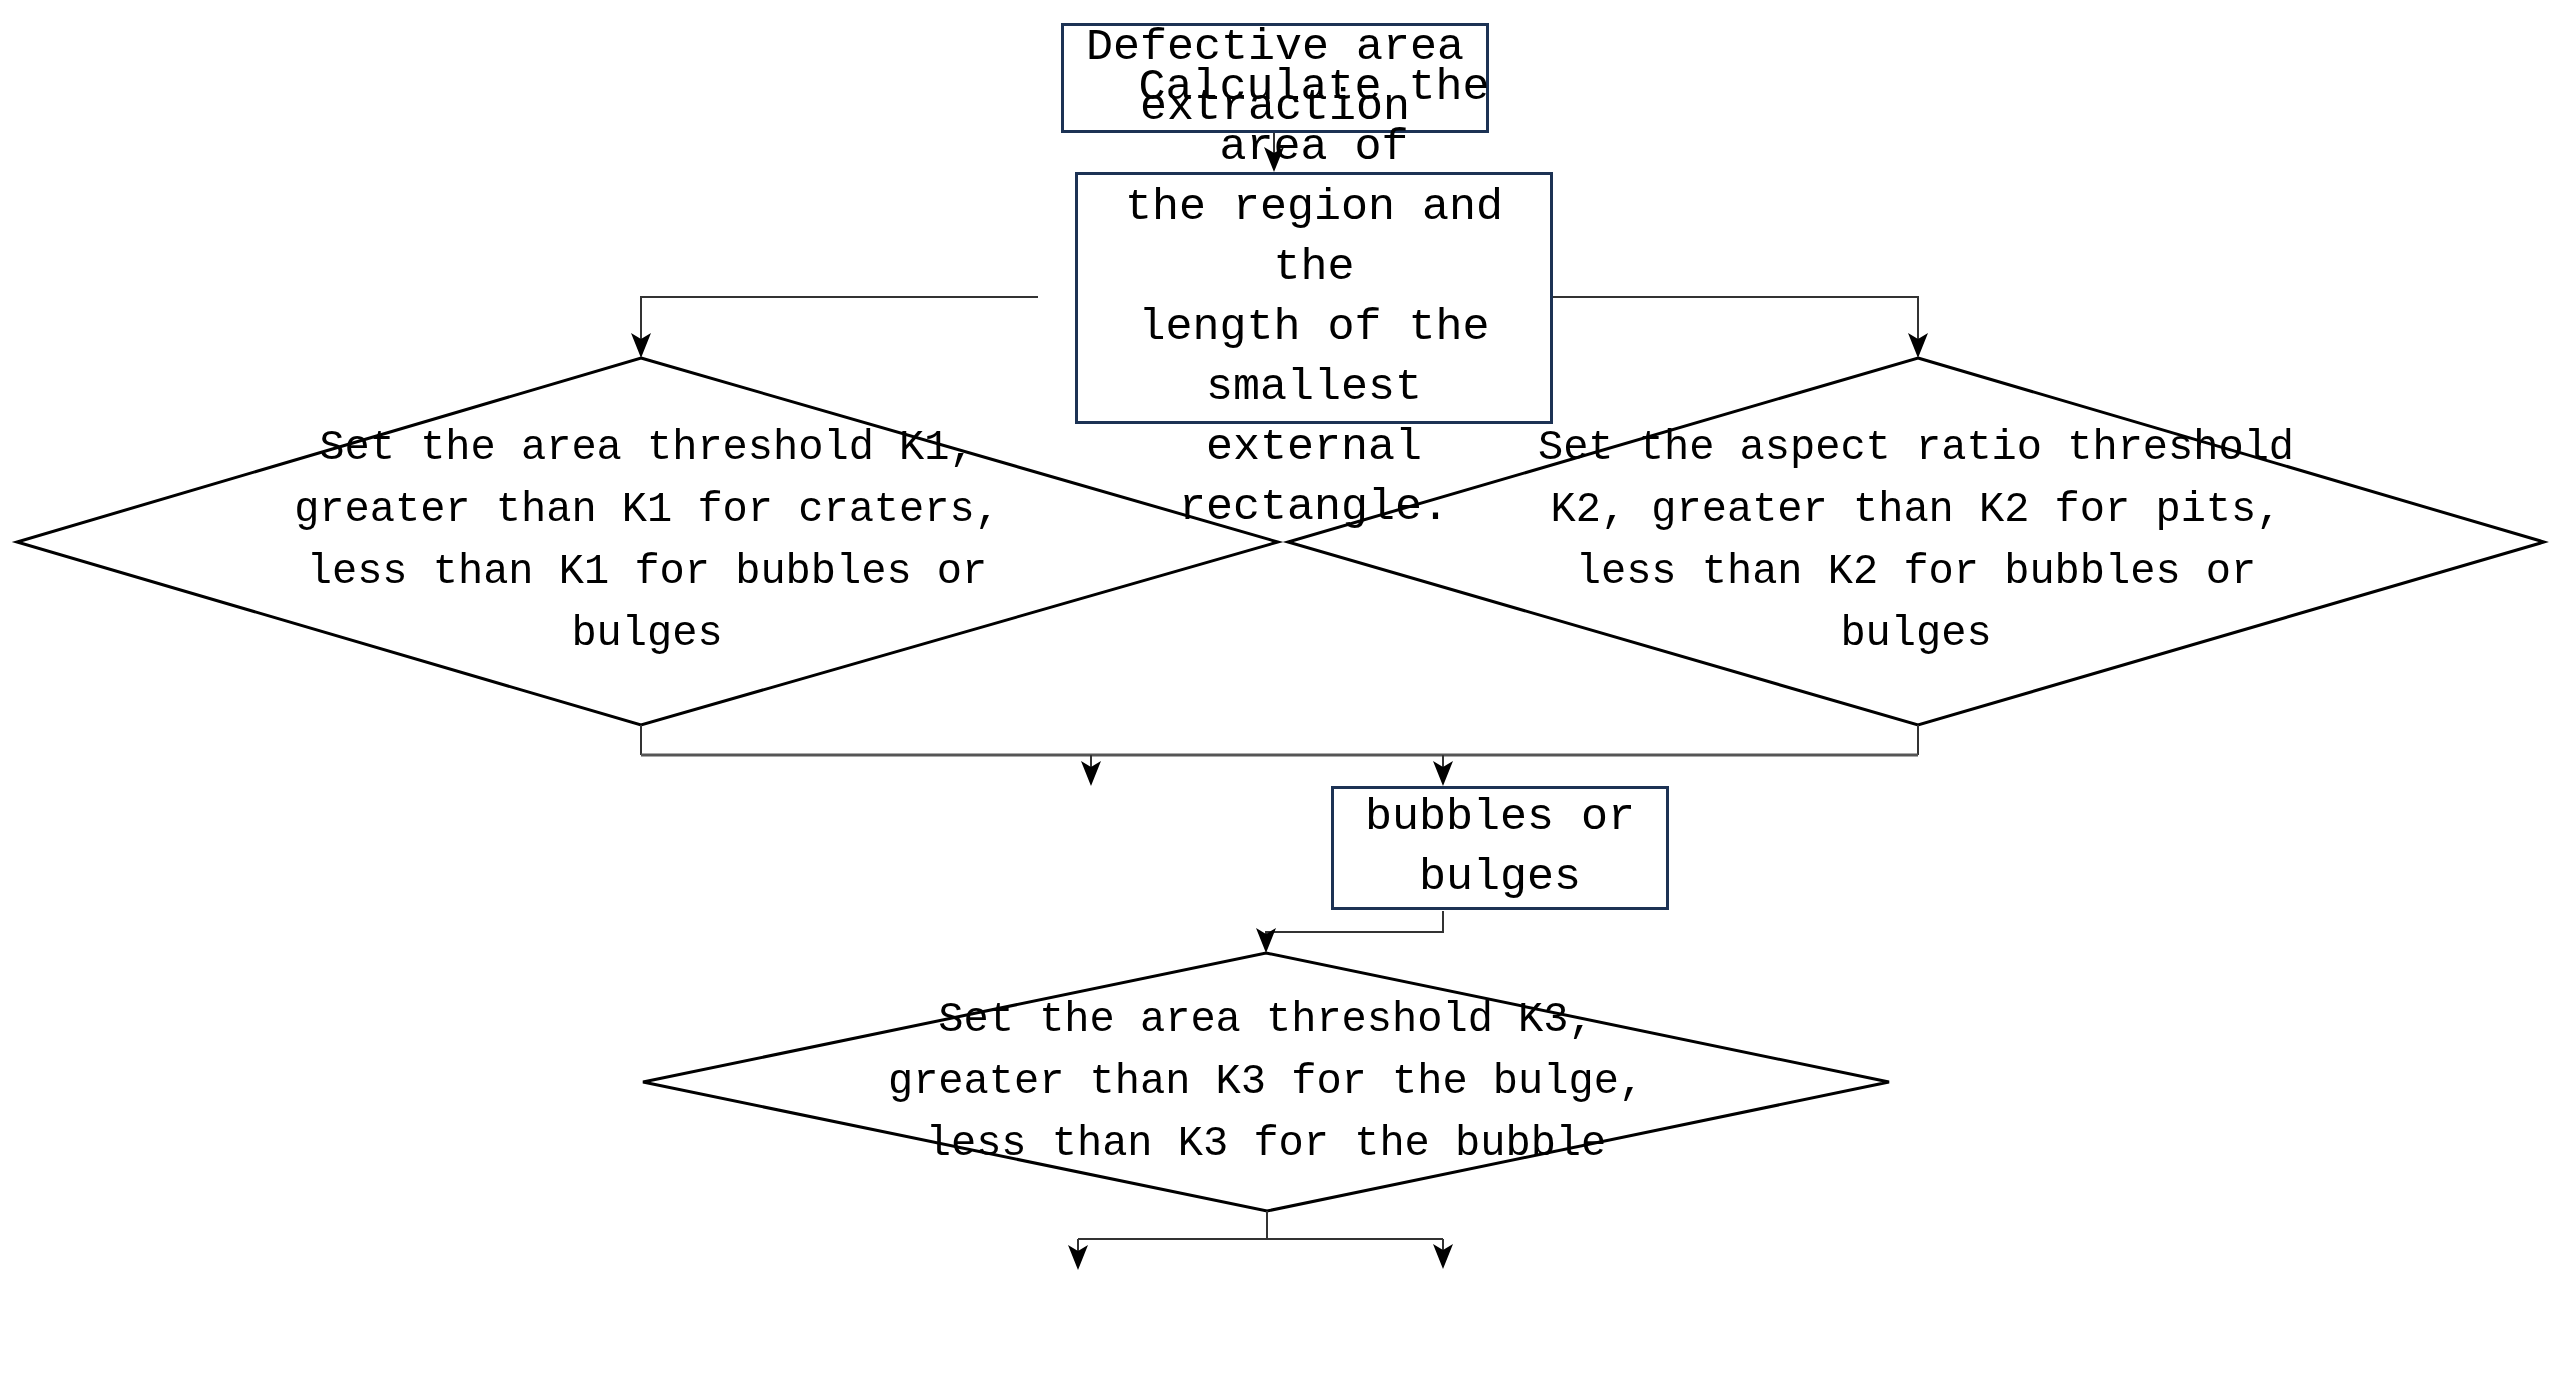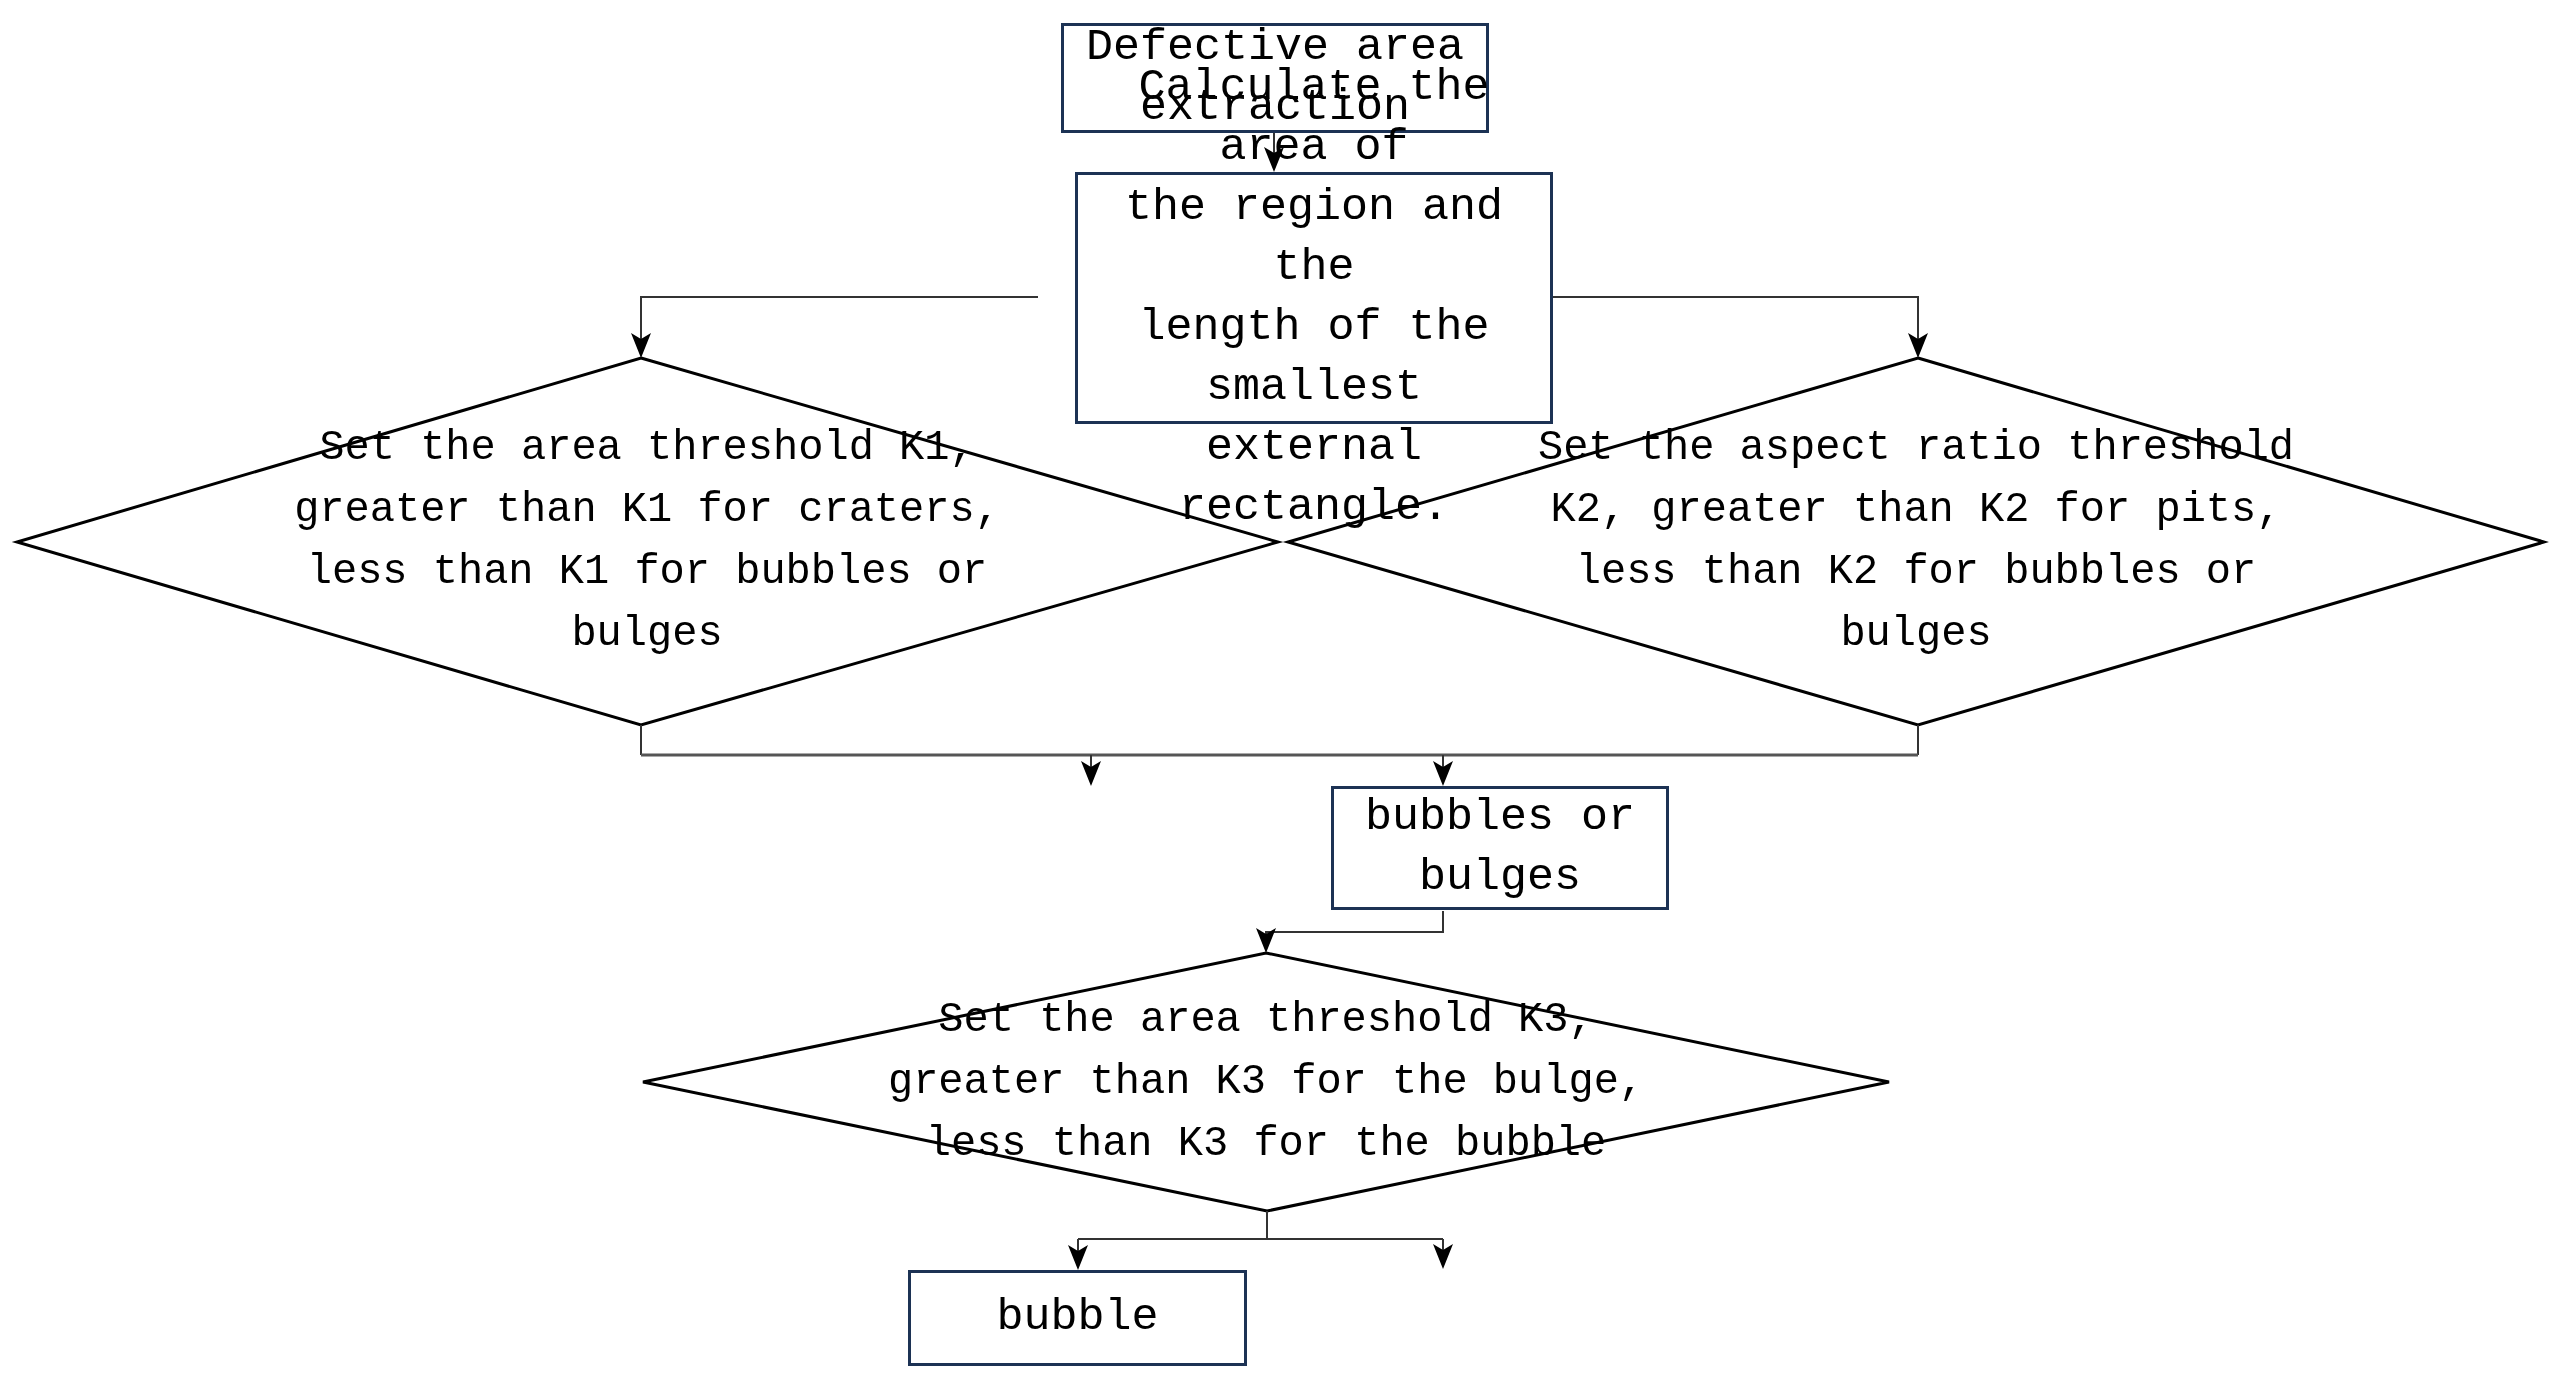--- a/index.html
+++ b/index.html
@@ -138,23 +138,20 @@
 length of the smallest
 external rectangle.</span>
   </div>
 
 
   <div class="box" style="left:1331px; top:786px; width:338px; height:124px;">
     <span class="lbl">bubbles or
 bulges</span>
   </div>
 
-  <div class="box" style="left:908px; top:1270px; width:339px; height:96px;">
-    <span class="lbl">bubble</span>
-  </div>
 
 
   <div class="diamond-label" style="left:647px; top:541px;">Set the area threshold K1,
 greater than K1 for craters,
 less than K1 for bubbles or
 bulges</div>
 
   <div class="diamond-label" style="left:1916px; top:541px;">Set the aspect ratio threshold
 K2, greater than K2 for pits,
 less than K2 for bubbles or

